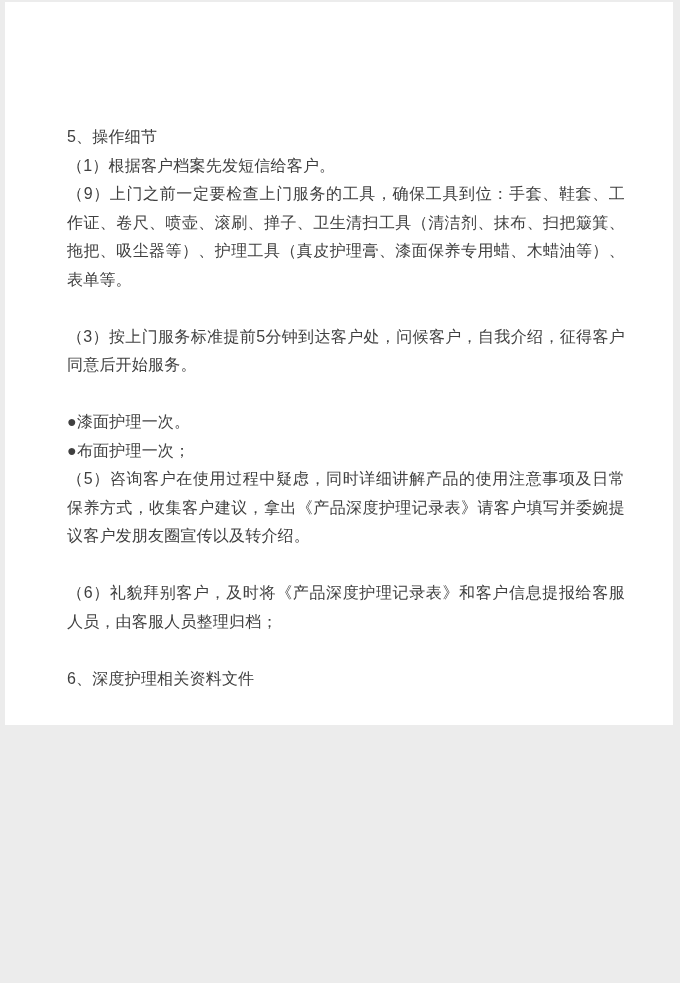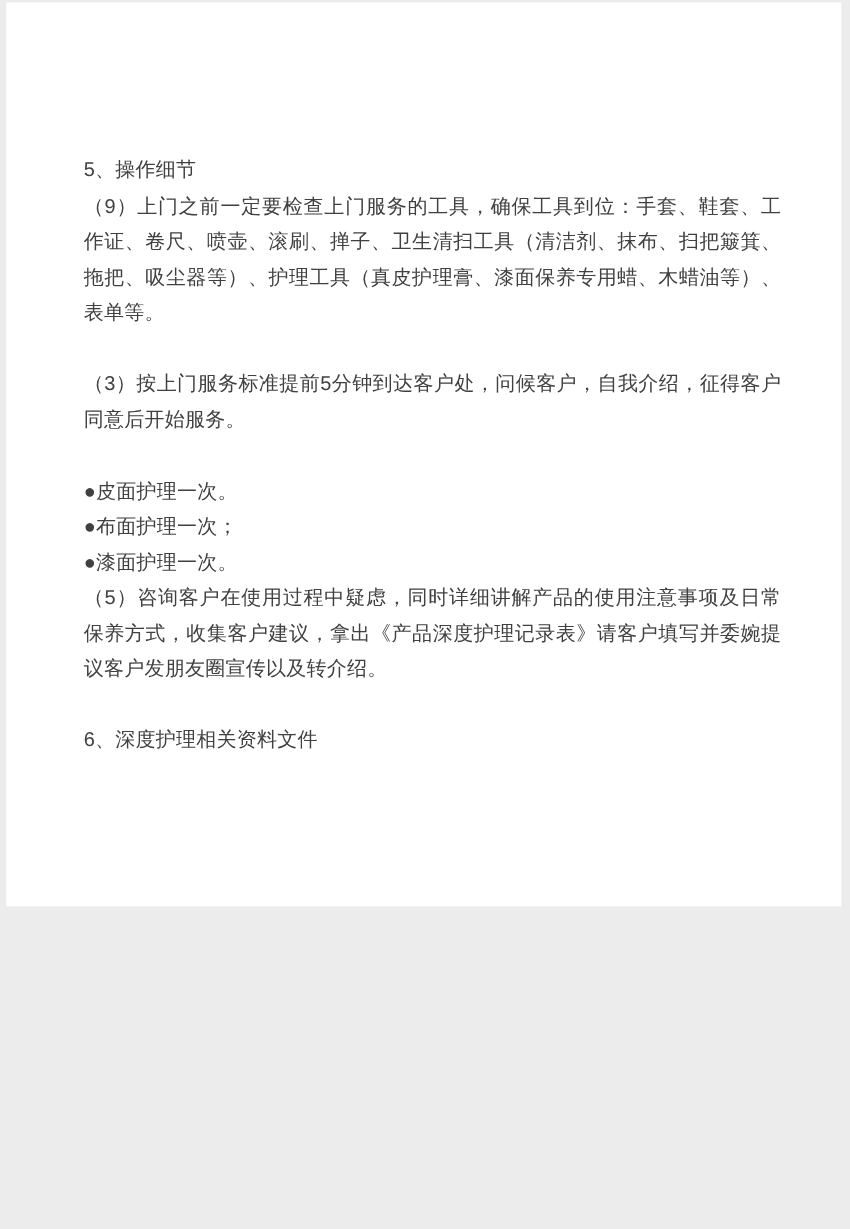--- a/index.html
+++ b/index.html
@@ -45,33 +45,34 @@
   }
 </style>
 </head>
 <body>
 
 <div class="page">
   <div class="content">
 
     <p>5、操作细节</p>
 
+    <p>（1）根据客户档案先发短信给客户。</p>
 
 
     <p class="gap">（9）上门之前一定要检查上门服务的工具，确保工具到位：手套、鞋套、工作证、卷尺、喷壶、滚刷、掸子、卫生清扫工具（清洁剂、抹布、扫把簸箕、拖把、吸尘器等）、护理工具（真皮护理膏、漆面保养专用蜡、木蜡油等）、表单等。</p>
 
     <p class="gap">（3）按上门服务标准提前5分钟到达客户处，问候客户，自我介绍，征得客户同意后开始服务。</p>
 
 
-    <p class="bullet"><span class="marker">●</span><span>皮面护理一次。</span></p>
+
+    <p class="bullet"><span class="marker">●</span><span>漆面护理一次。</span></p>
 
     <p class="bullet"><span class="marker">●</span><span>布面护理一次；</span></p>
-
-    <p class="bullet"><span class="marker">●</span><span>漆面护理一次。</span></p>
 
 
     <p class="gap">（5）咨询客户在使用过程中疑虑，同时详细讲解产品的使用注意事项及日常保养方式，收集客户建议，拿出《产品深度护理记录表》请客户填写并委婉提议客户发朋友圈宣传以及转介绍。</p>
 
+    <p class="gap">（6）礼貌拜别客户，及时将《产品深度护理记录表》和客户信息提报给客服人员，由客服人员整理归档；</p>
 
     <p>6、深度护理相关资料文件</p>
 
   </div>
 </div>
 
 </body></html>

